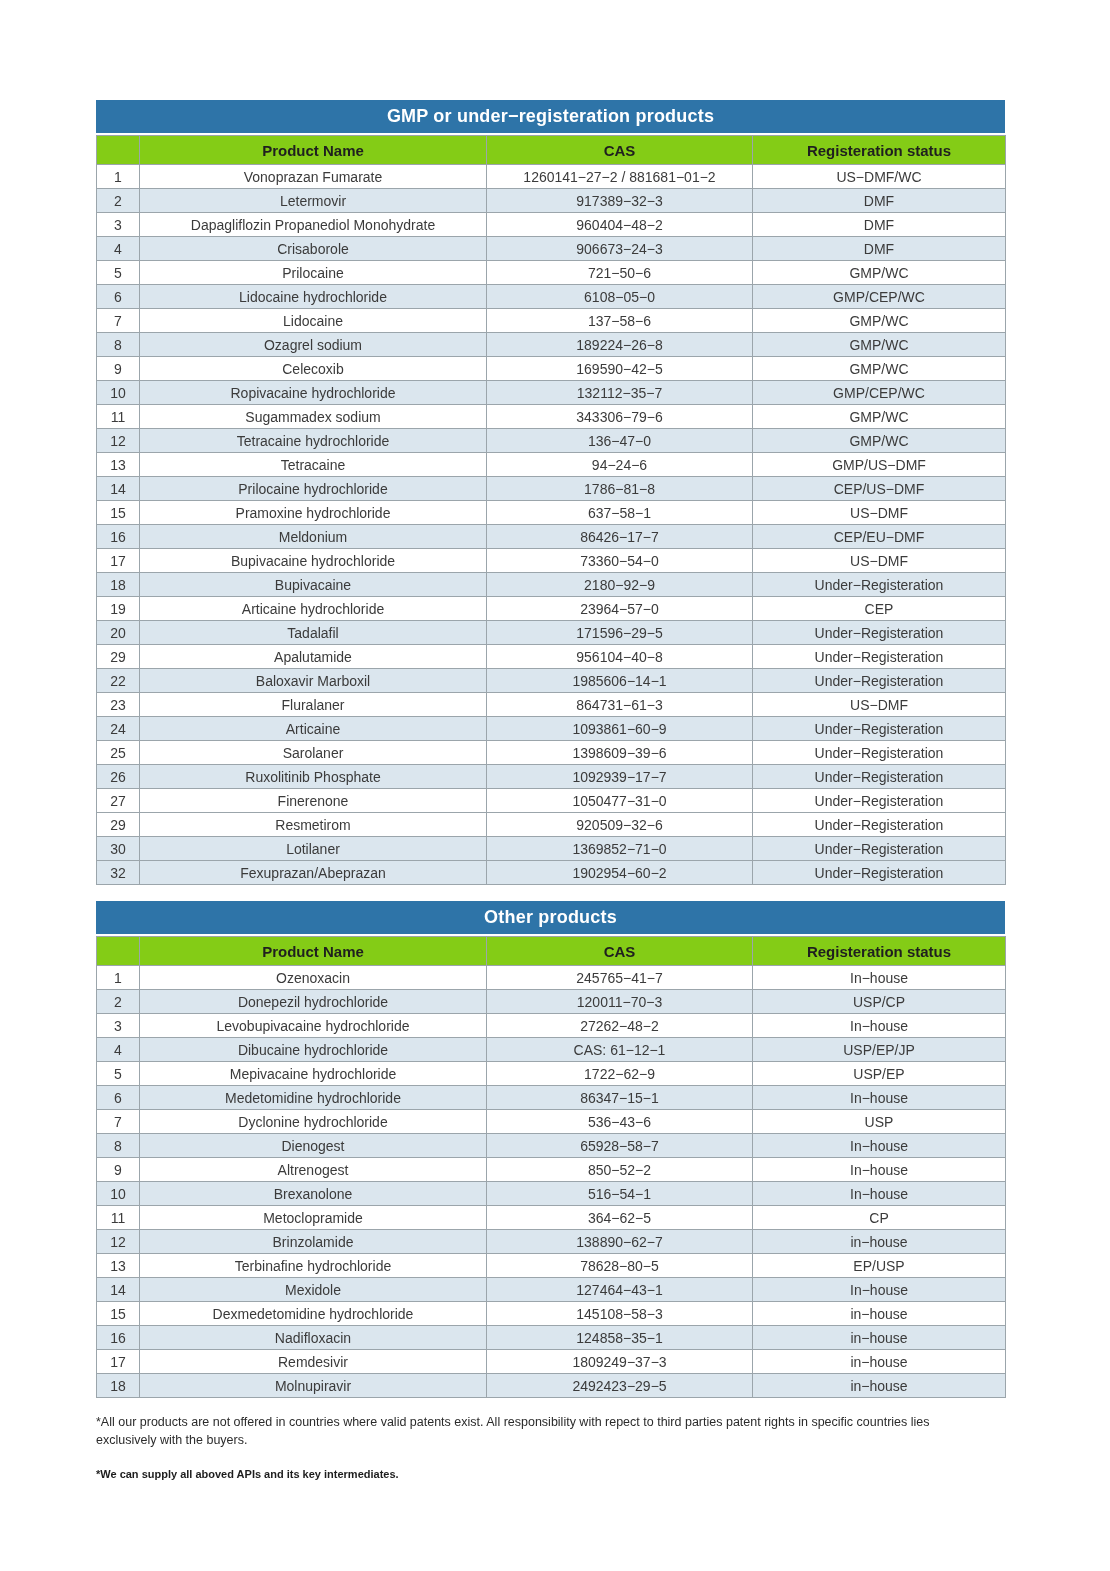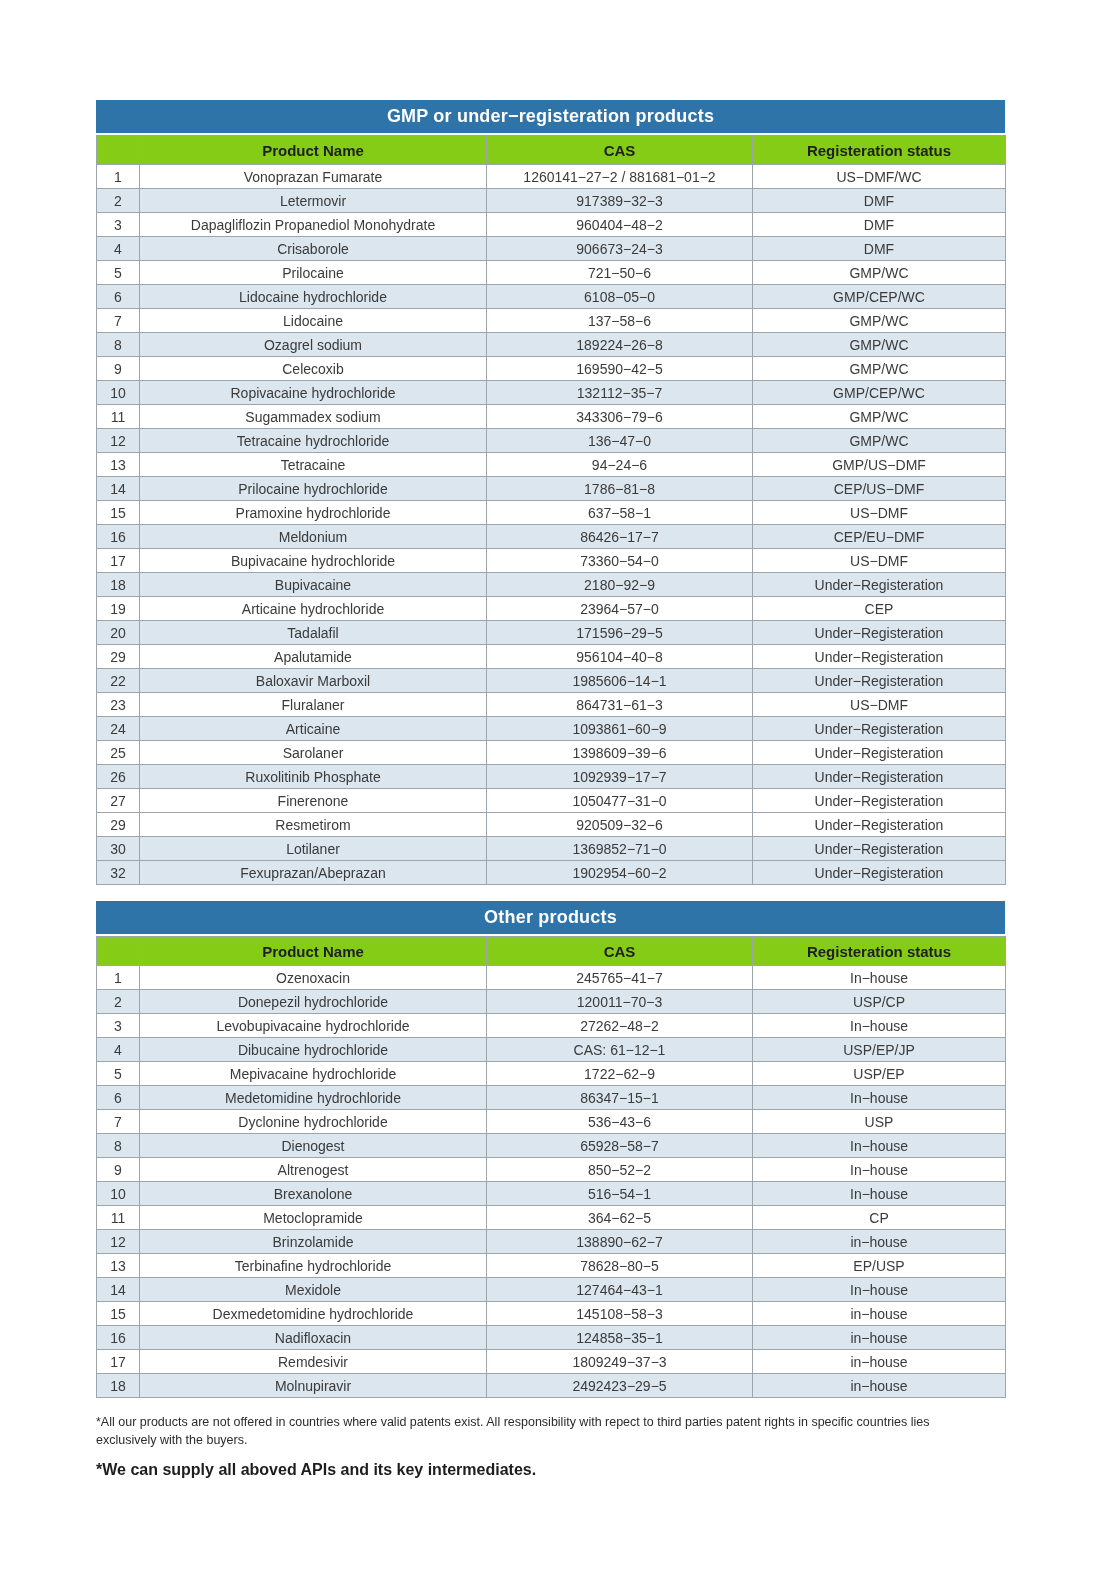--- a/index.html
+++ b/index.html
@@ -69,22 +69,22 @@
     margin-top: 16px;
   }
   .footnotes {
     margin-top: 16px;
     width: 892px;
     font-size: 12.5px;
     line-height: 1.42;
     color: #2b2b2b;
   }
   .footnote-supply {
-    margin-top: 9px;
-    font-size: 16px;
+    margin-top: 17px;
+    font-size: 11px;
     font-weight: bold;
     color: #1d1d1d;
   }
 </style>
 </head>
 <body>
 
 <div class="content">
 
   <div class="band">GMP or under−registeration products</div>

